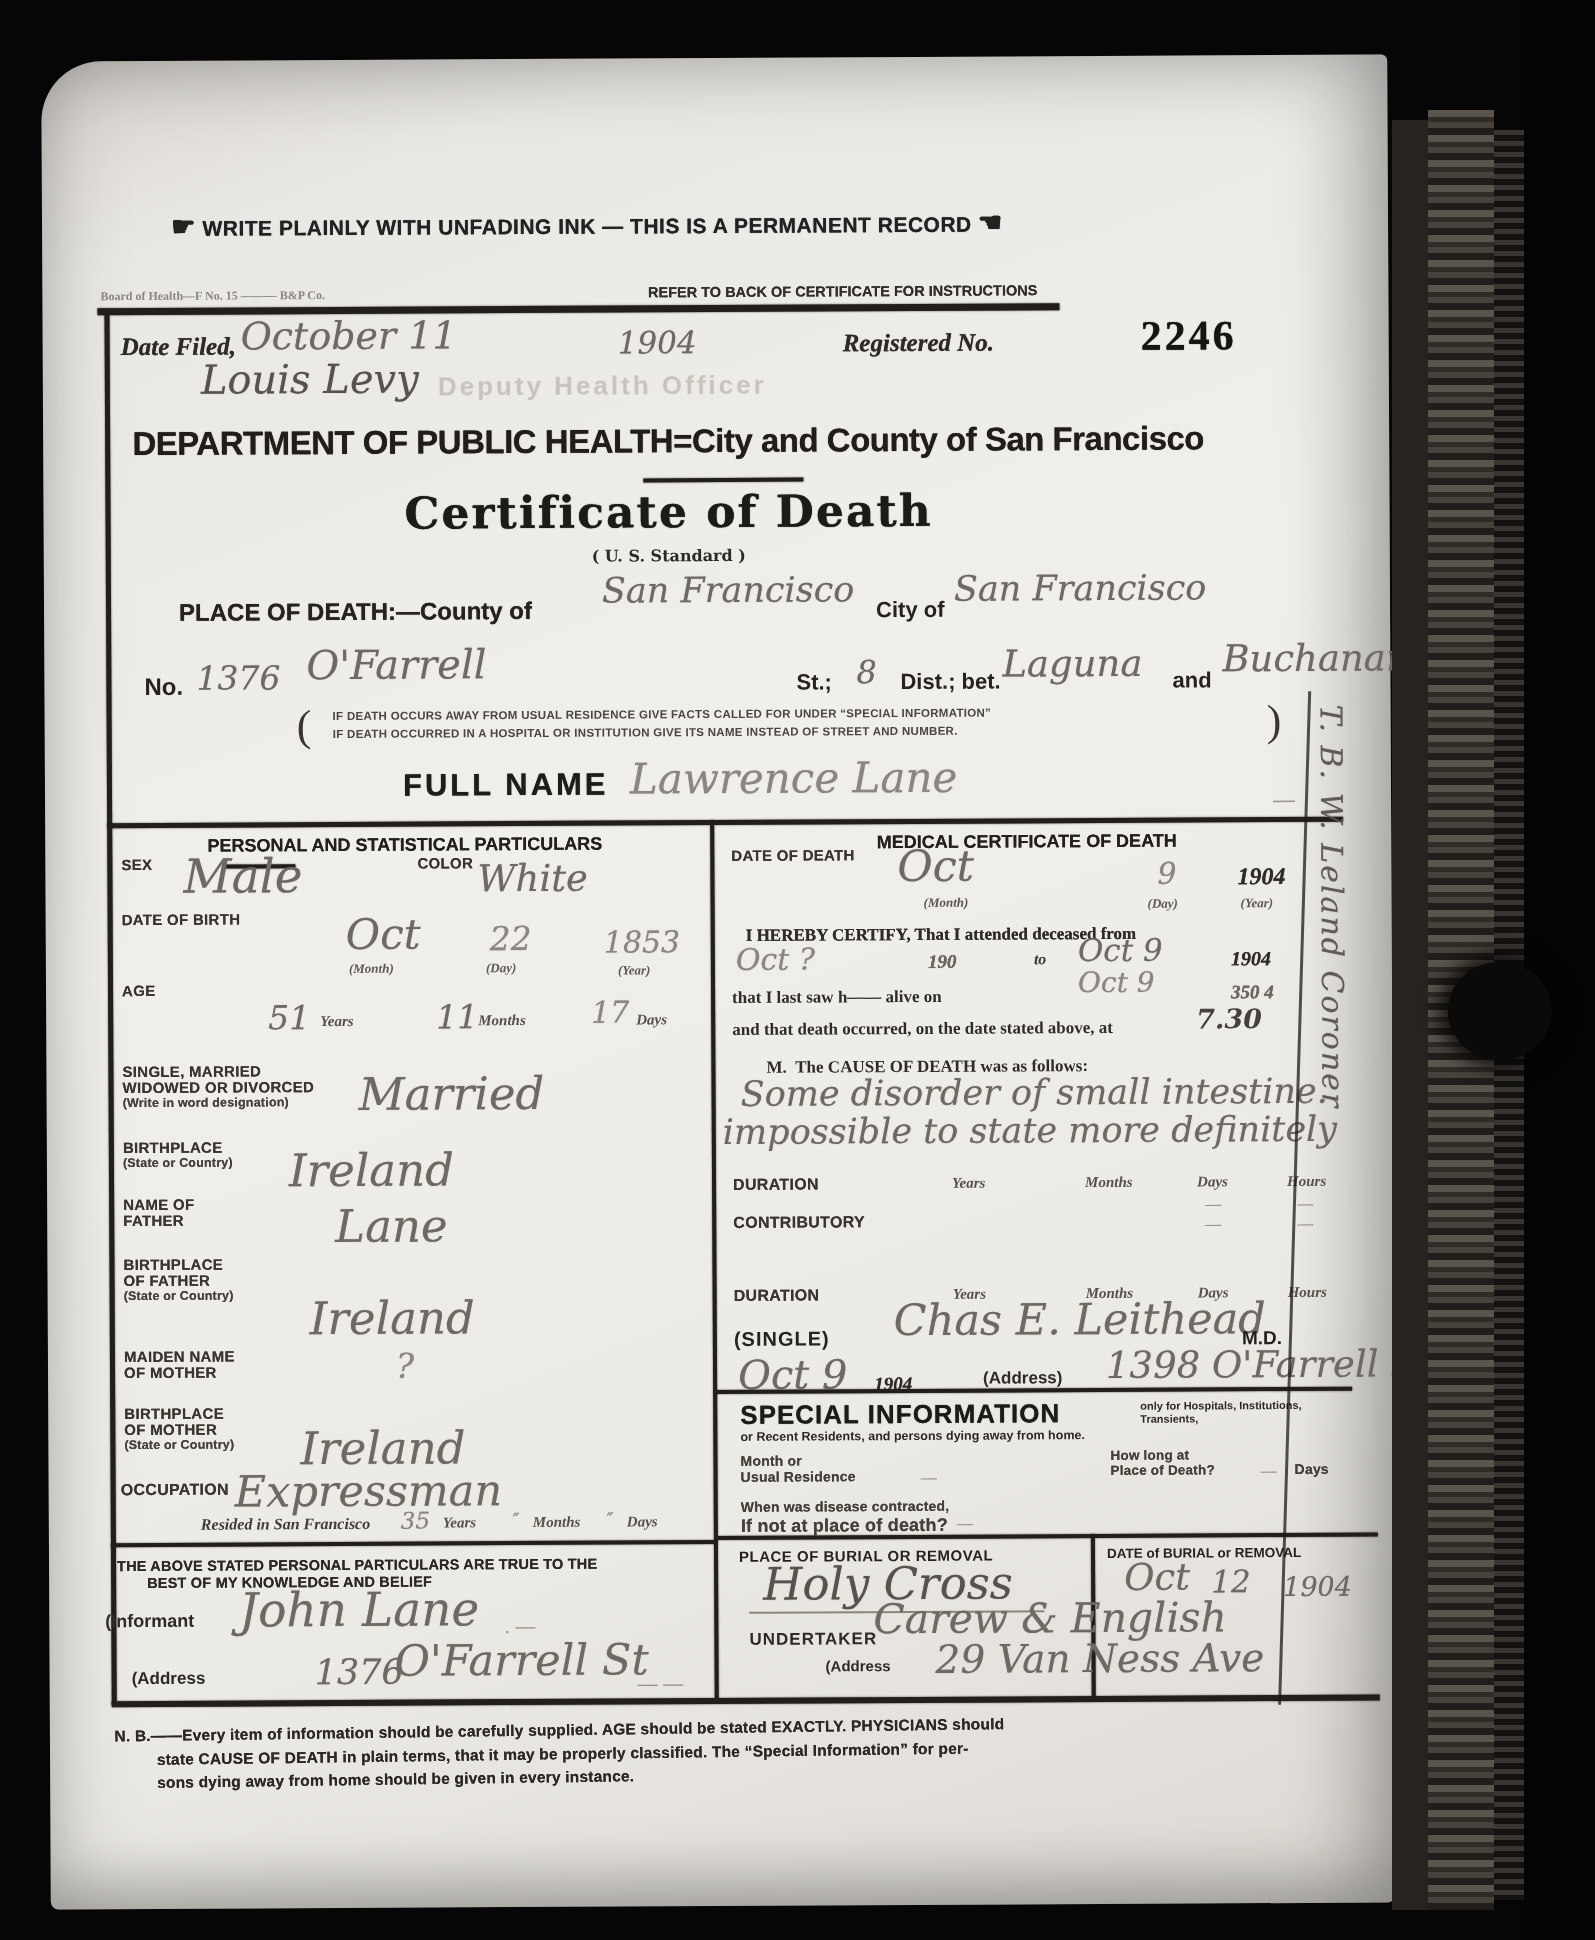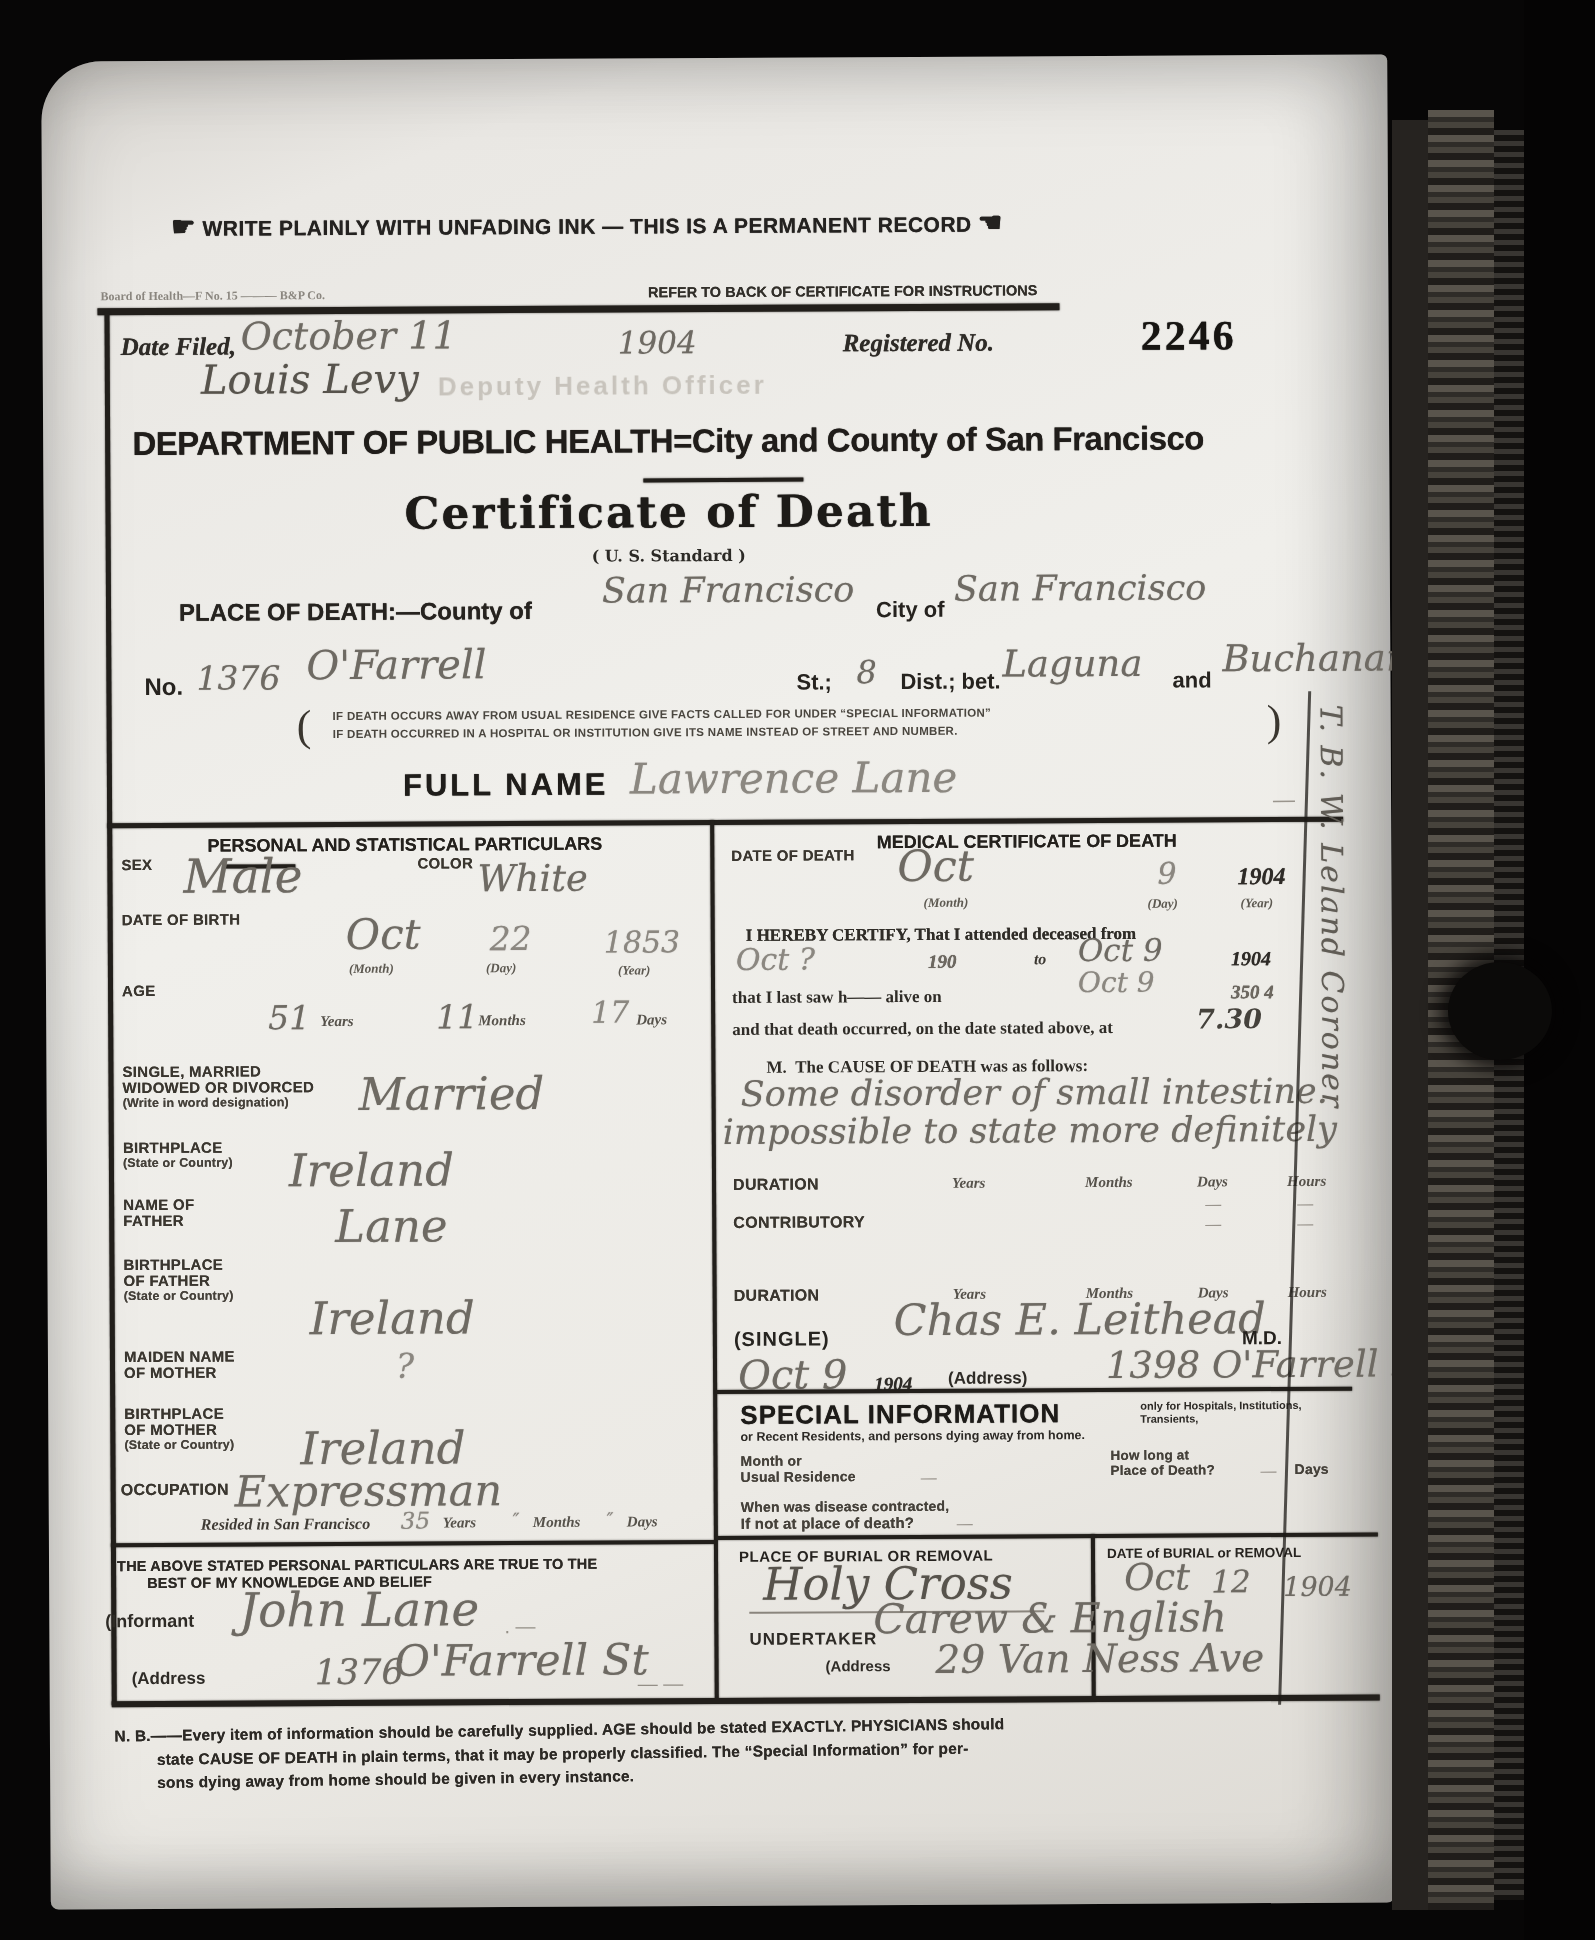--- a/index.html
+++ b/index.html
@@ -217,38 +217,38 @@
     <div class="abs cap" style="left:1038px;top:1229px;">Months</div>
     <div class="abs cap" style="left:1150px;top:1229px;">Days</div>
     <div class="abs cap" style="left:1240px;top:1229px;">Hours</div>
 
     <div class="abs" style="left:686px;top:1270px;font:700 20px 'Liberation Sans',sans-serif;color:#262420;letter-spacing:1px;">(SINGLE)</div>
     <div class="abs hand" style="left:846px;top:1238px;font-size:43px;">Chas E. Leithead</div>
     <div class="abs" style="left:1194px;top:1272px;font:700 19px 'Liberation Sans',sans-serif;color:#24211d;">M.D.</div>
 
     <div class="abs hand" style="left:690px;top:1294px;font-size:40px;">Oct 9</div>
     <div class="abs serif-it" style="left:826px;top:1316px;font-size:19px;">1904</div>
-    <div class="abs" style="left:900px;top:1312px;font:700 17px 'Liberation Sans',sans-serif;color:#2e2b26;">(Address)</div>
+    <div class="abs" style="left:935px;top:1312px;font:700 17px 'Liberation Sans',sans-serif;color:#2e2b26;">(Address)</div>
     <div class="abs hand" style="left:1058px;top:1288px;font-size:37px;">1398 O'Farrell St</div>
 
     <div class="abs rule" style="left:667px;top:1332px;width:637px;height:4px;"></div>
     <div class="abs" style="left:692px;top:1342px;font:700 26px 'Liberation Sans',sans-serif;color:#1d1b18;letter-spacing:1px;text-shadow:0 0 .8px #262420;">SPECIAL INFORMATION</div>
     <div class="abs" style="left:1092px;top:1344px;width:210px;font:700 11px/1.2 'Liberation Sans',sans-serif;color:#2c2925;">only for Hospitals, Institutions, Transients,</div>
     <div class="abs" style="left:692px;top:1372px;font:700 12.5px 'Liberation Sans',sans-serif;color:#2c2925;">or Recent Residents, and persons dying away from home.</div>
 
     <div class="abs lbl-sm" style="left:692px;top:1396px;font-size:14px;">Month or</div>
     <div class="abs lbl-sm" style="left:692px;top:1412px;font-size:14px;">Usual Residence</div>
     <div class="abs" style="left:872px;top:1412px;color:#9a958d;">—</div>
     <div class="abs lbl-sm" style="left:1062px;top:1392px;font-size:13.5px;">How long at</div>
     <div class="abs lbl-sm" style="left:1062px;top:1407px;font-size:13.5px;">Place of Death?</div>
     <div class="abs" style="left:1212px;top:1407px;color:#9a958d;">—</div>
     <div class="abs lbl-sm" style="left:1246px;top:1407px;font-size:14px;">Days</div>
 
     <div class="abs lbl-sm" style="left:692px;top:1442px;font-size:14px;">When was disease contracted,</div>
-    <div class="abs lbl-sm" style="left:692px;top:1458px;font-size:15px;">If not at place of death?</div>
+    <div class="abs lbl-sm" style="left:692px;top:1458px;font-size:18px;">If not at place of death?</div>
     <div class="abs" style="left:908px;top:1458px;color:#9a958d;">—</div>
 
     <div class="abs rule" style="left:667px;top:1478px;width:662px;height:4px;"></div>
     <div class="abs rule" style="left:1042px;top:1478px;width:4px;height:166px;"></div>
     <div class="abs" style="left:690px;top:1490px;font:700 15px 'Liberation Sans',sans-serif;color:#26231f;letter-spacing:.5px;">PLACE OF BURIAL OR REMOVAL</div>
     <div class="abs" style="left:1058px;top:1490px;font:700 13.5px 'Liberation Sans',sans-serif;color:#26231f;">DATE of BURIAL or REMOVAL</div>
     <div class="abs hand hand-dk" style="left:714px;top:1500px;font-size:45px;">Holy Cross</div>
     <div class="abs" style="left:700px;top:1554px;width:295px;height:2px;background:#8a857d;"></div>
     <div class="abs hand" style="left:1075px;top:1500px;font-size:37px;">Oct</div>
     <div class="abs hand" style="left:1162px;top:1508px;font-size:31px;">12</div>

